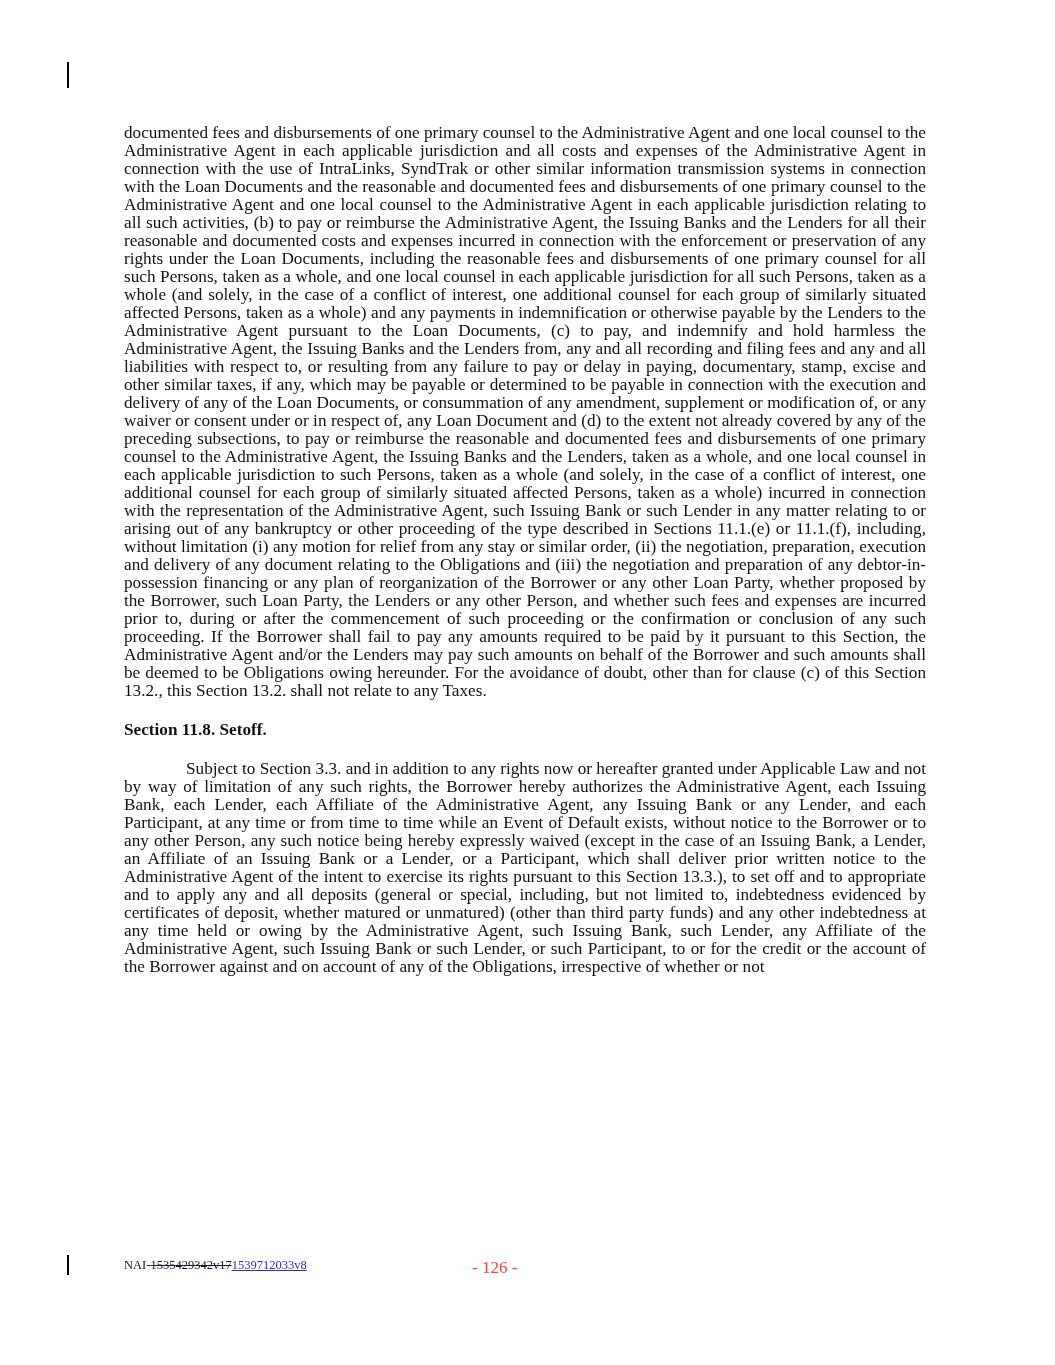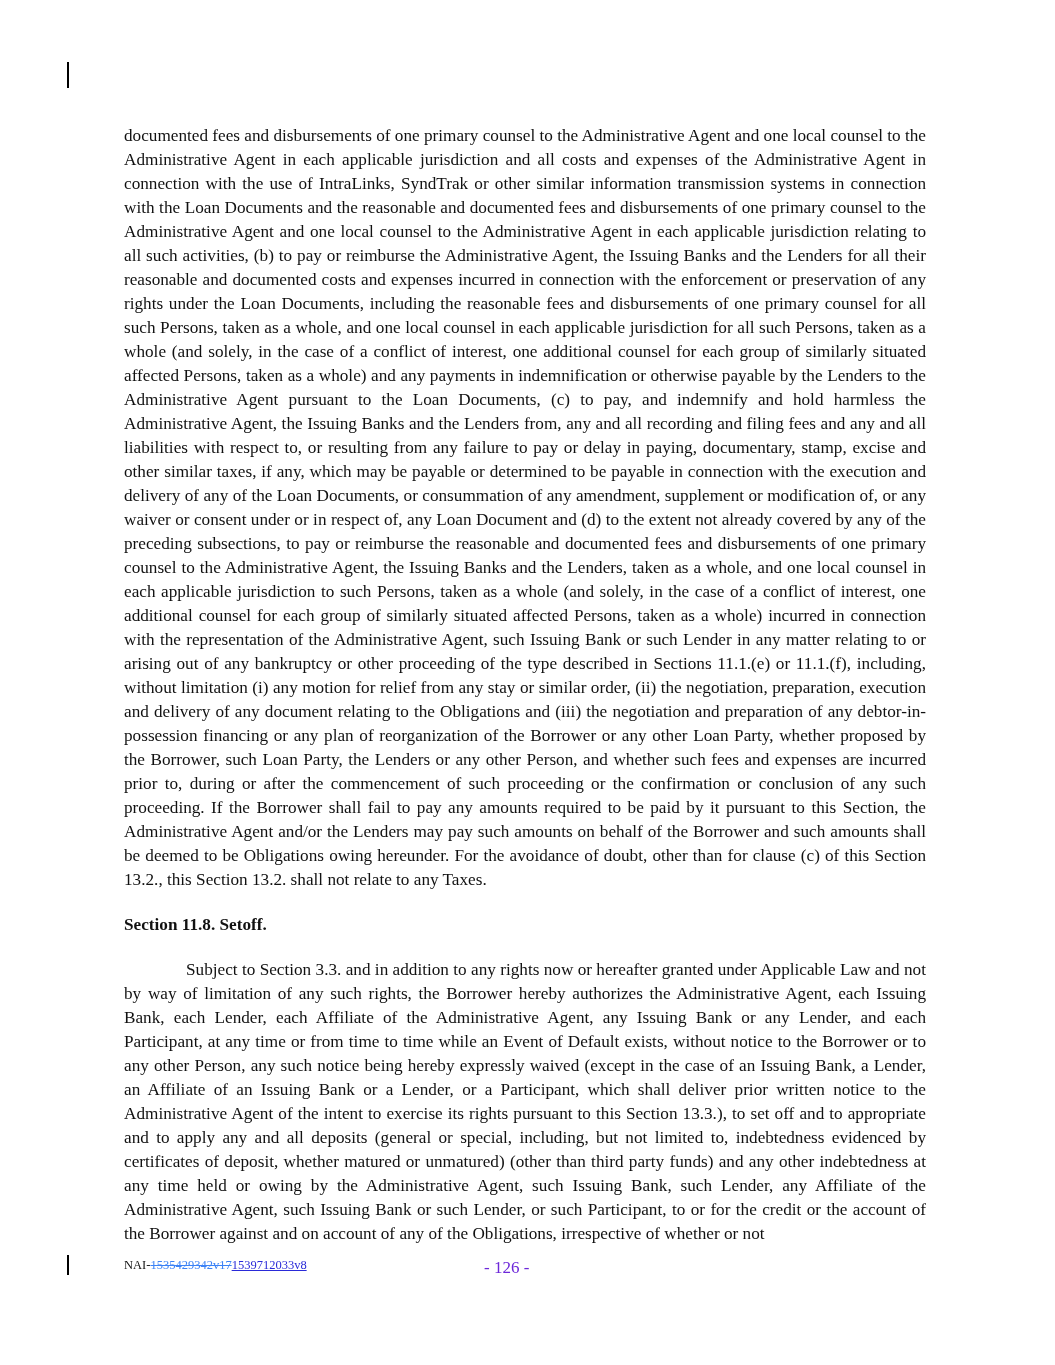--- a/index.html
+++ b/index.html
@@ -1,35 +1,35 @@
 <!DOCTYPE html>
 <html><head>
 <meta charset="utf-8">
 <style>
   html, body { margin: 0; padding: 0; background: #ffffff; }
   body { width: 1055px; height: 1365px; position: relative; overflow: hidden; }
   .page { position: absolute; left: 0; top: 0; width: 1055px; height: 1365px; background: #fff; }
   .change-bar { position: absolute; width: 2px; background: #000; }
   .content {
     position: absolute; left: 124px; top: 124px; width: 802px;
-    font-family: "Liberation Serif", serif; font-size: 17.2px; line-height: 24px;
+    font-family: "Liberation Serif", serif; font-size: 17.2px; line-height: 18px;
     color: #111; text-align: justify;
   }
   .content p { margin: 0; }
   .heading { font-weight: bold; margin-top: 21px !important; margin-bottom: 21px !important; }
   .indent { text-indent: 62px; }
   .footer-id {
     position: absolute; left: 124px; top: 1258px;
     font-family: "Liberation Serif", serif; font-size: 12.5px; color: #111;
   }
-  .del { color: #3b82f6; text-decoration: line-through; }
+  .del { color: #0f172a; text-decoration: line-through; }
   .ins { color: #2a2ad8; text-decoration: underline; text-align: center; }
   .page-num {
-    position: absolute; left: 484px; top: 1258px;
-    font-family: "Liberation Serif", serif; font-size: 17px; color: #6d28d9;
+    position: absolute; left: 472px; top: 1258px;
+    font-family: "Liberation Serif", serif; font-size: 17px; color: #ef4444;
   }
 </style>
 </head>
 <body>
 
 <div class="page">
   <div class="change-bar" style="left:67px; top:62px; height:26px;"></div>
   <div class="change-bar" style="left:67px; top:1255px; height:20px;"></div>
 
   <div class="content">

